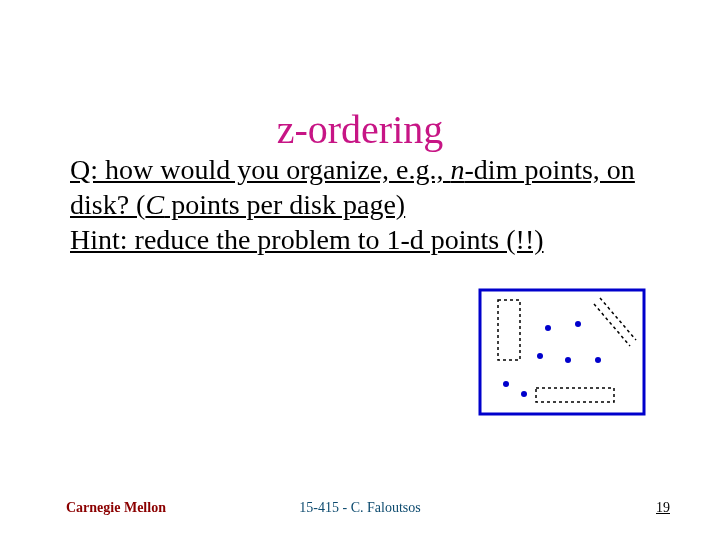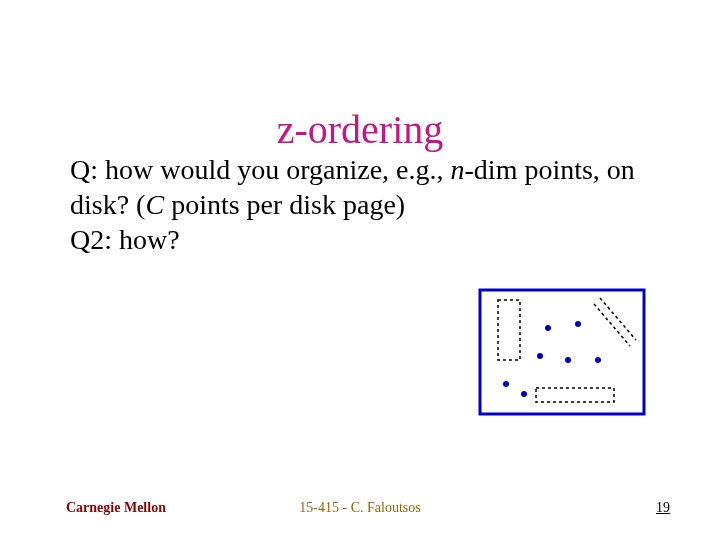--- a/index.html
+++ b/index.html
@@ -21,20 +21,21 @@
     margin-top: 48px;
   }
   .body {
     position: absolute;
     top: 152px;
     left: 70px;
     width: 600px;
     font-size: 28px;
     color: #000;
     line-height: 1.25;
+    text-decoration: underline;
   }
   .body .italic { font-style: italic; }
   .footer {
     position: absolute;
     bottom: 24px;
     left: 0;
     width: 720px;
     font-size: 14px;
   }
   .footer-left {
@@ -43,21 +44,21 @@
     bottom: 0;
     color: #8b0000;
     font-weight: bold;
   }
   .footer-center {
     position: absolute;
     left: 0;
     width: 720px;
     bottom: 0;
     text-align: center;
-    color: #a16207;
+    color: #0c4a6e;
   }
   .footer-right {
     position: absolute;
     right: 50px;
     bottom: 0;
     color: #000;
     text-decoration: underline;
   }
   .diagram {
     position: absolute;
@@ -71,21 +72,21 @@
 <body>
 
 <div class="slide">
 
   <div class="title">z-ordering</div>
 
   <div class="body">
     <div>
       <span>Q: how would you organize, e.g., </span><span class="italic">n</span><span>-dim points, on disk? (</span><span class="italic">C</span><span> points per disk page)</span>
     </div>
-    <div>Q2: how?</div>
+    <div>Hint: reduce the problem to 1-d points (!!)</div>
   </div>
 
   <svg class="diagram" viewBox="0 0 168 128">
     <rect x="2" y="2" width="164" height="124" fill="none" stroke="#0000cc" stroke-width="3"></rect>
 
     <rect x="20" y="12" width="22" height="60" fill="none" stroke="#000" stroke-width="1.5" stroke-dasharray="3,3"></rect>
 
     <line x1="116" y1="16" x2="152" y2="58" stroke="#000" stroke-width="1.5" stroke-dasharray="3,3"></line>
     <line x1="122" y1="10" x2="158" y2="52" stroke="#000" stroke-width="1.5" stroke-dasharray="3,3"></line>
 

